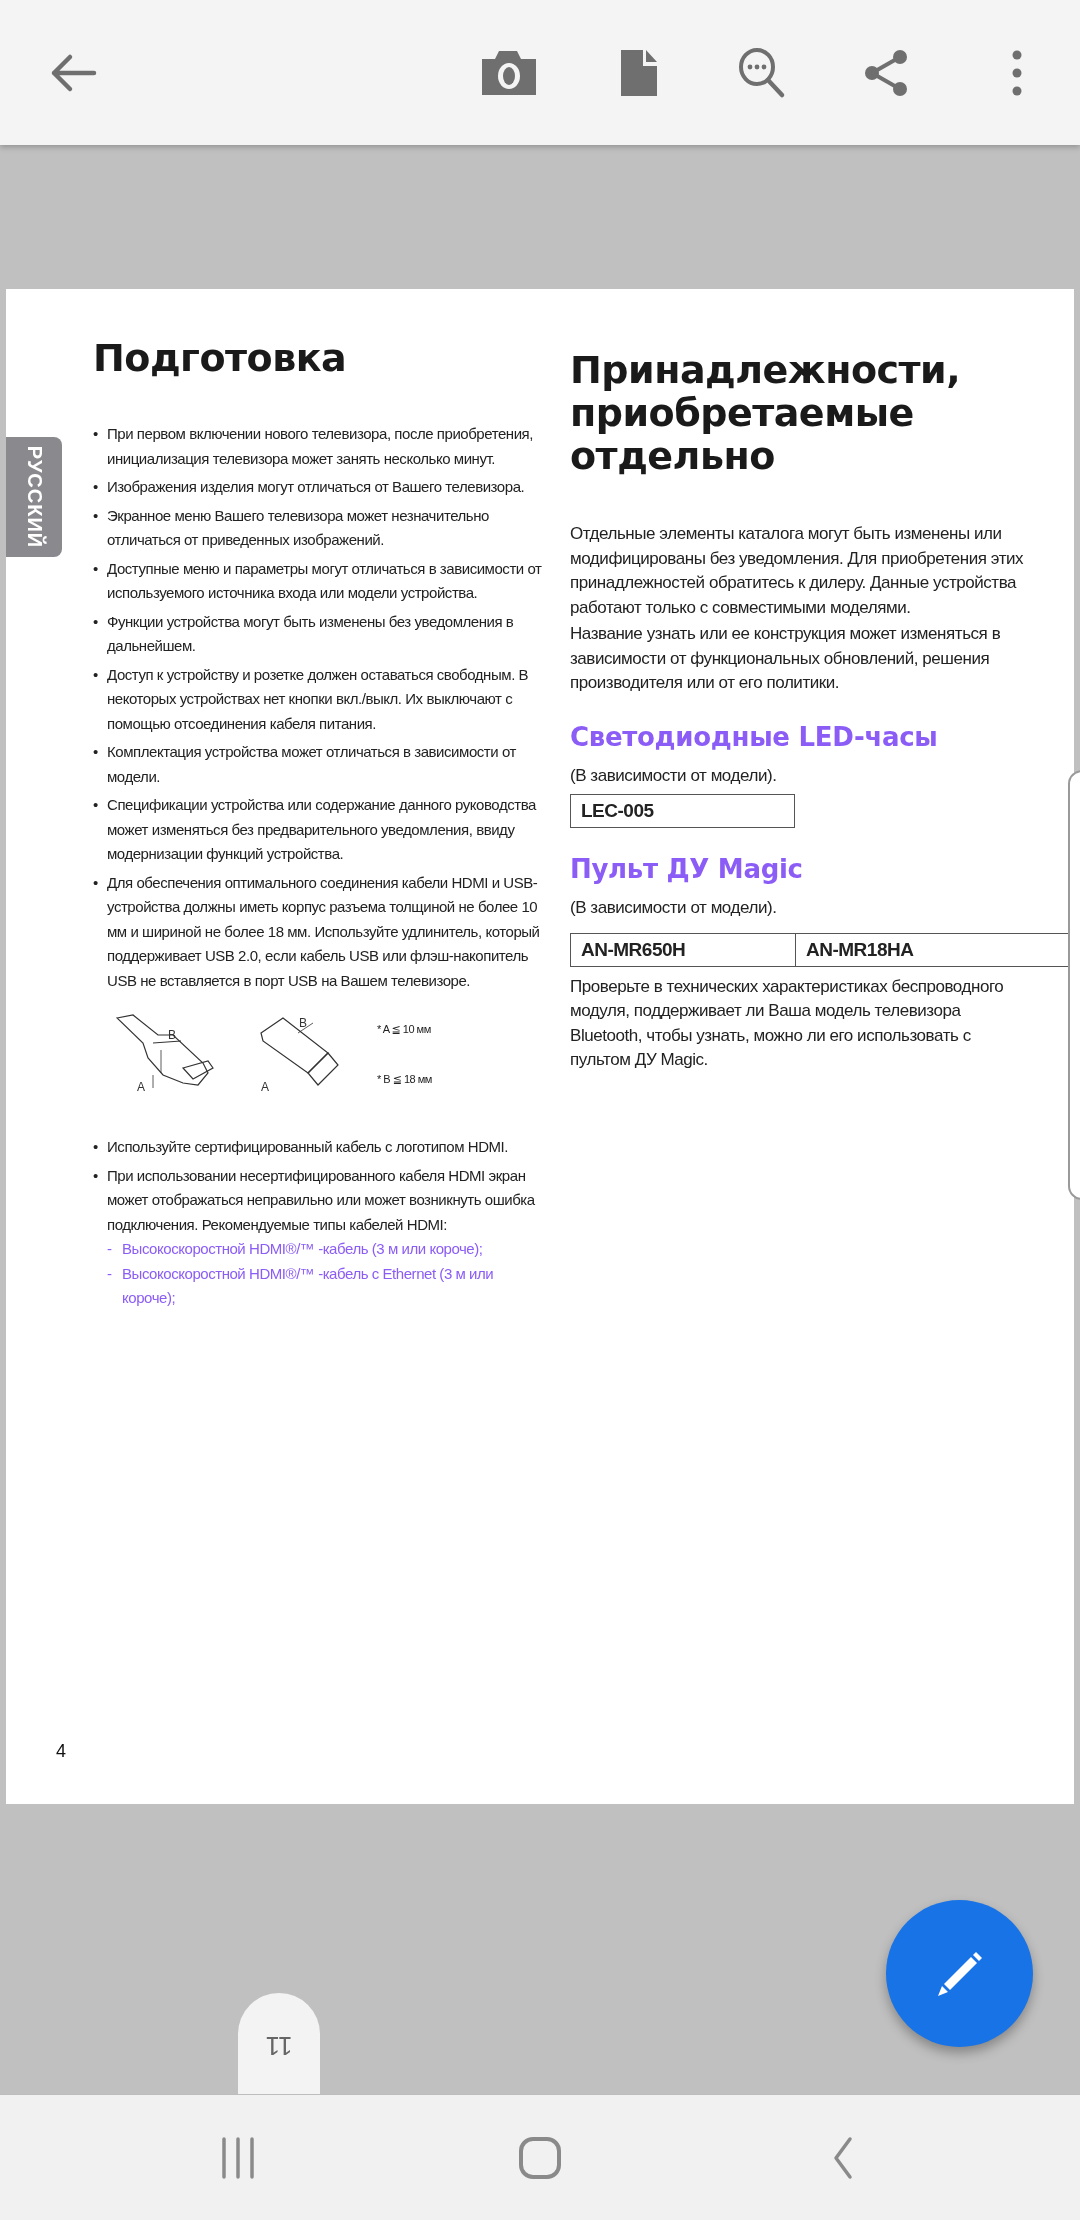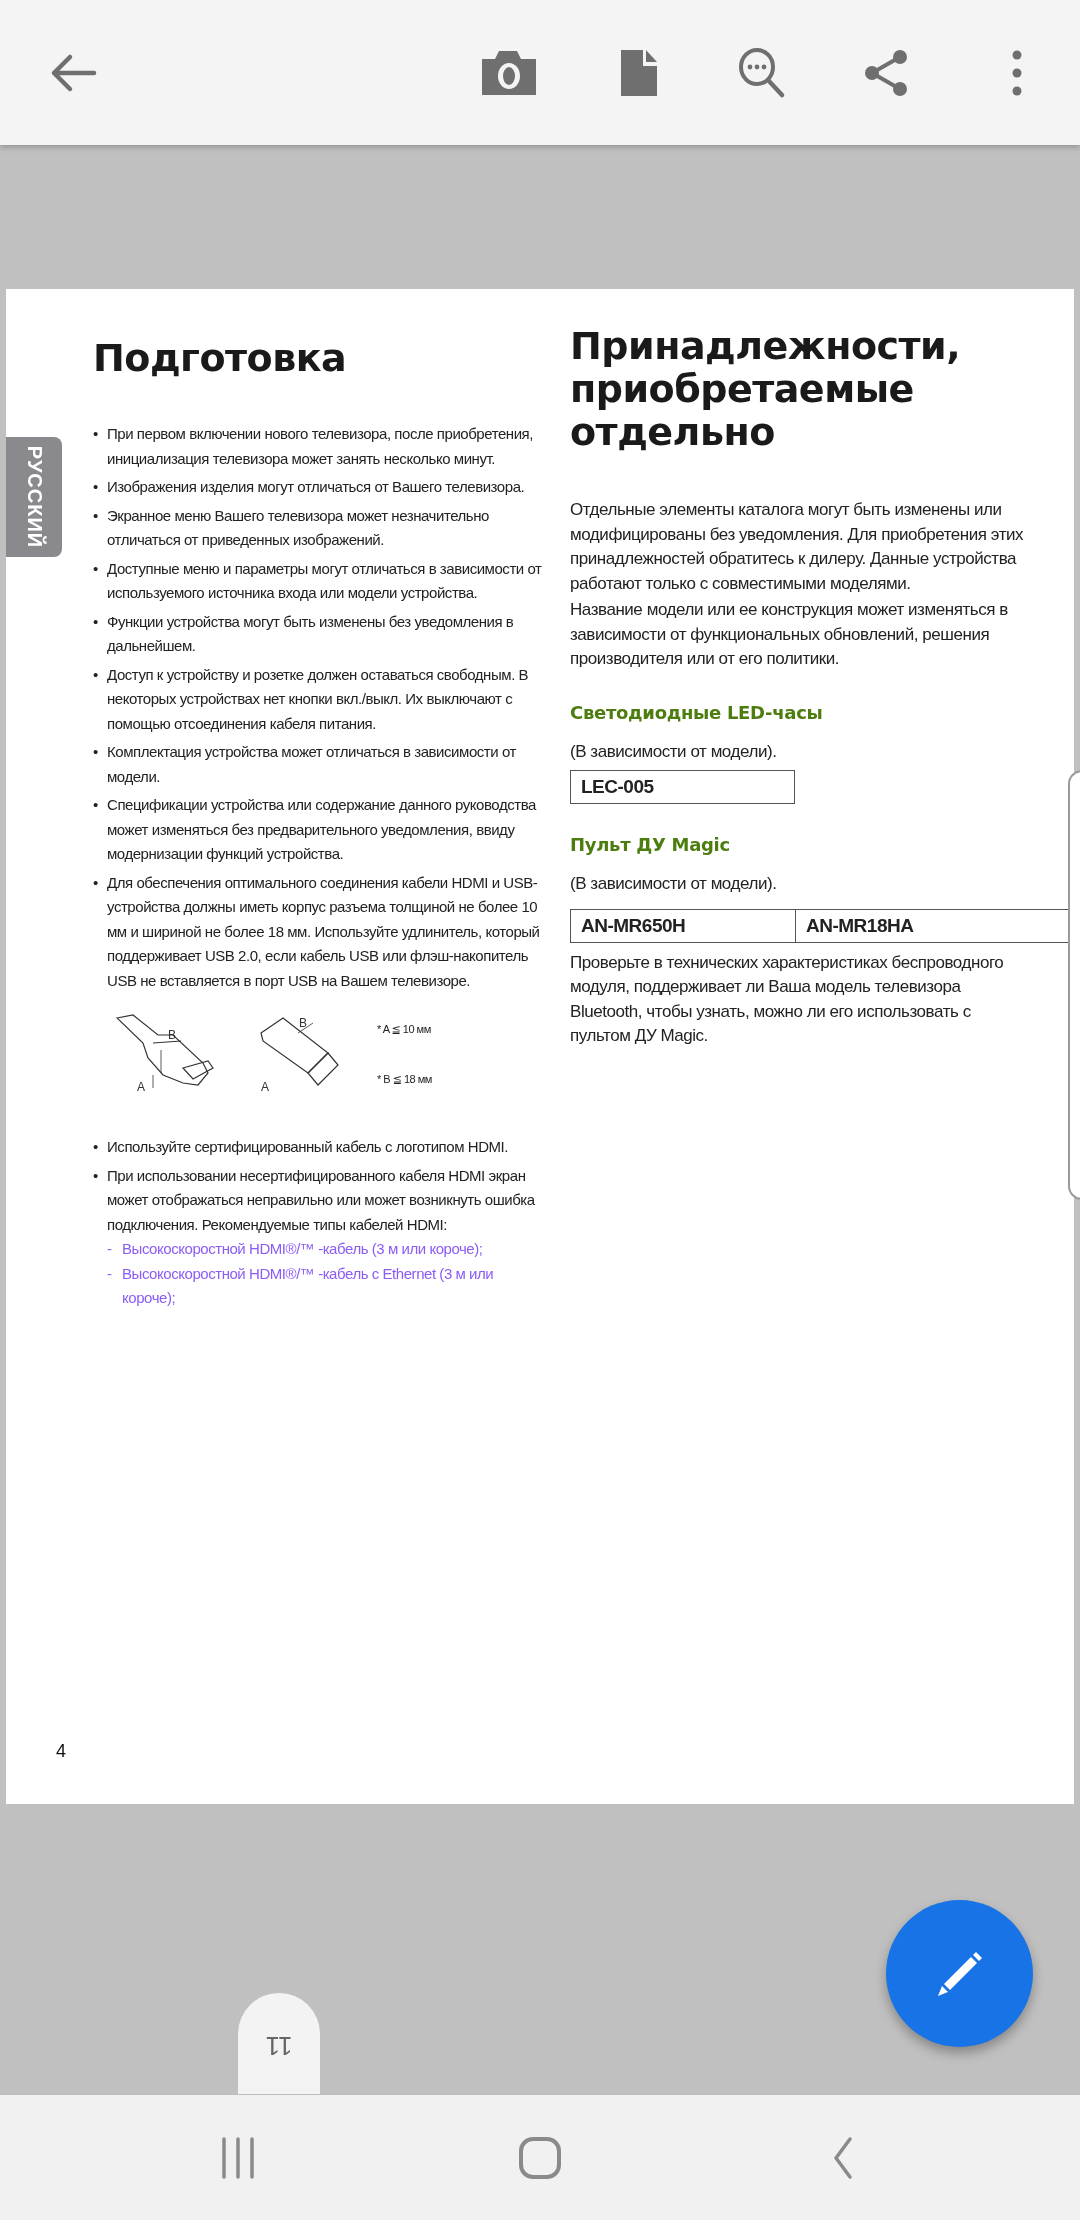--- a/index.html
+++ b/index.html
@@ -3,23 +3,23 @@
 <meta charset="utf-8">
 <style>
   html,body{margin:0;padding:0;}
   body{width:1080px;height:2220px;position:relative;overflow:hidden;background:#c0c0c0;font-family:"Liberation Sans",sans-serif;}
   .toolbar{position:absolute;left:0;top:0;width:1080px;height:145px;background:#f4f4f4;box-shadow:0 2px 6px rgba(0,0,0,0.25);z-index:5;}
   .tb-icon{position:absolute;top:38px;width:70px;height:70px;display:flex;align-items:center;justify-content:center;cursor:pointer;}
   .page{position:absolute;left:6px;top:289px;width:1068px;height:1515px;background:#fff;}
   .lang-tab{position:absolute;left:0;top:148px;width:56px;height:120px;background:#8a8a8e;border-radius:0 8px 8px 0;}
   .lang-tab span{position:absolute;left:50%;top:50%;transform:translate(-50%,-50%) rotate(90deg);color:#fff;font-weight:bold;font-size:20px;letter-spacing:1px;white-space:nowrap;}
   .col-left{position:absolute;left:87px;top:48px;width:455px;}
-  .col-right{position:absolute;left:564px;top:36px;width:460px;}
+  .col-right{position:absolute;left:564px;top:60px;width:460px;}
   h1{font-family:"DejaVu Sans",sans-serif;font-weight:bold;font-size:38px;line-height:43px;margin:0;color:#1a1a1a;letter-spacing:-0.5px;}
-  h2{font-family:"DejaVu Sans",sans-serif;font-weight:bold;font-size:18px;line-height:30px;margin:0;color:#4d7c0f;letter-spacing:-0.3px;}
+  h2{font-family:"DejaVu Sans",sans-serif;font-weight:bold;font-size:26px;line-height:30px;margin:0;color:#8b5cf6;letter-spacing:-0.3px;}
   ul.bul{list-style:none;margin:0;padding:0;}
   ul.bul li{position:relative;padding-left:14px;margin-bottom:4px;font-size:15px;line-height:24.5px;color:#222;letter-spacing:-0.45px;}
   ul.bul li:before{content:"•";position:absolute;left:0;top:0;}
   ul.dash{list-style:none;margin:0;padding:0 0 0 14px;}
   ul.dash li{position:relative;padding-left:15px;font-size:15px;line-height:24.5px;color:#8b5cf6;letter-spacing:-0.45px;}
   ul.dash li:before{content:"-";position:absolute;left:0;top:0;}
   .diagram{position:relative;height:120px;margin:12px 0 10px 0;}
   .dim-txt{position:absolute;left:284px;font-size:11px;color:#222;letter-spacing:-0.5px;}
   .box{border:1.5px solid #555;height:34px;box-sizing:border-box;display:flex;align-items:center;font-weight:bold;font-size:19px;color:#222;letter-spacing:-0.5px;}
   .box span{padding-left:10px;}
@@ -129,21 +129,21 @@
     <ul class="dash">
       <li>Высокоскоростной HDMI®/™ -кабель (3 м или короче);</li>
       <li>Высокоскоростной HDMI®/™ -кабель с Ethernet (3 м или короче);</li>
     </ul>
   </div>
 
   <div class="col-right">
     <h1>Принадлежности, приобретаемые отдельно</h1>
     <div style="height:44px;"></div>
     <p class="p-right">Отдельные элементы каталога могут быть изменены или модифицированы без уведомления. Для приобретения этих принадлежностей обратитесь к дилеру. Данные устройства работают только с совместимыми моделями.</p>
-    <p class="p-right" style="margin-top:2px;">Название модели или ее конструкция может изменяться в зависимости от функциональных обновлений, решения производителя или от его политики.</p>
+    <p class="p-right" style="margin-top:2px;">Название узнать или ее конструкция может изменяться в зависимости от функциональных обновлений, решения производителя или от его политики.</p>
 
     <h2 style="margin-top:26px;">Светодиодные LED-часы</h2>
     <p class="p-right" style="margin-top:12px;">(В зависимости от модели).</p>
     <div class="box" style="width:225px;margin-top:6px;">
       <span>LEC-005</span>
     </div>
 
     <h2 style="margin-top:26px;">Пульт ДУ Magic</h2>
     <p class="p-right" style="margin-top:12px;">(В зависимости от модели).</p>
     <div class="box" style="width:512px;margin-top:12px;">

